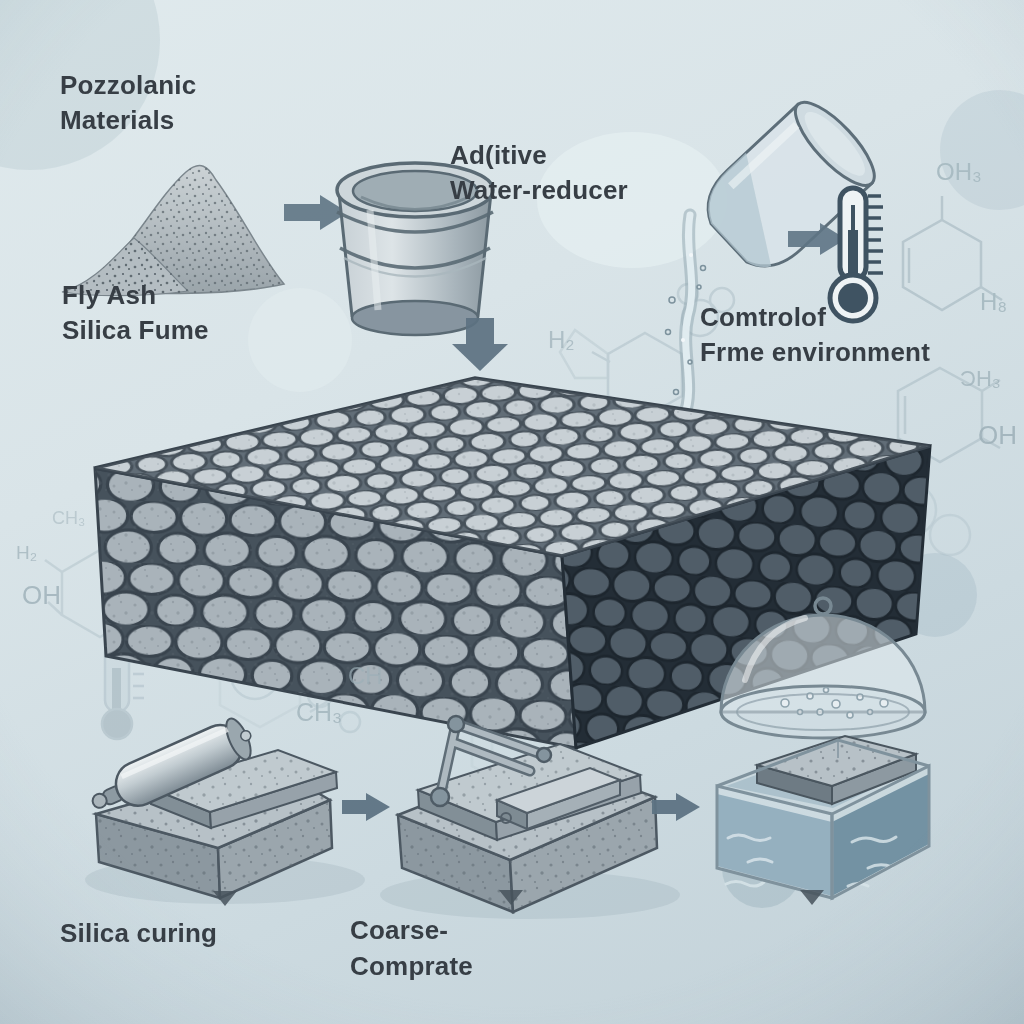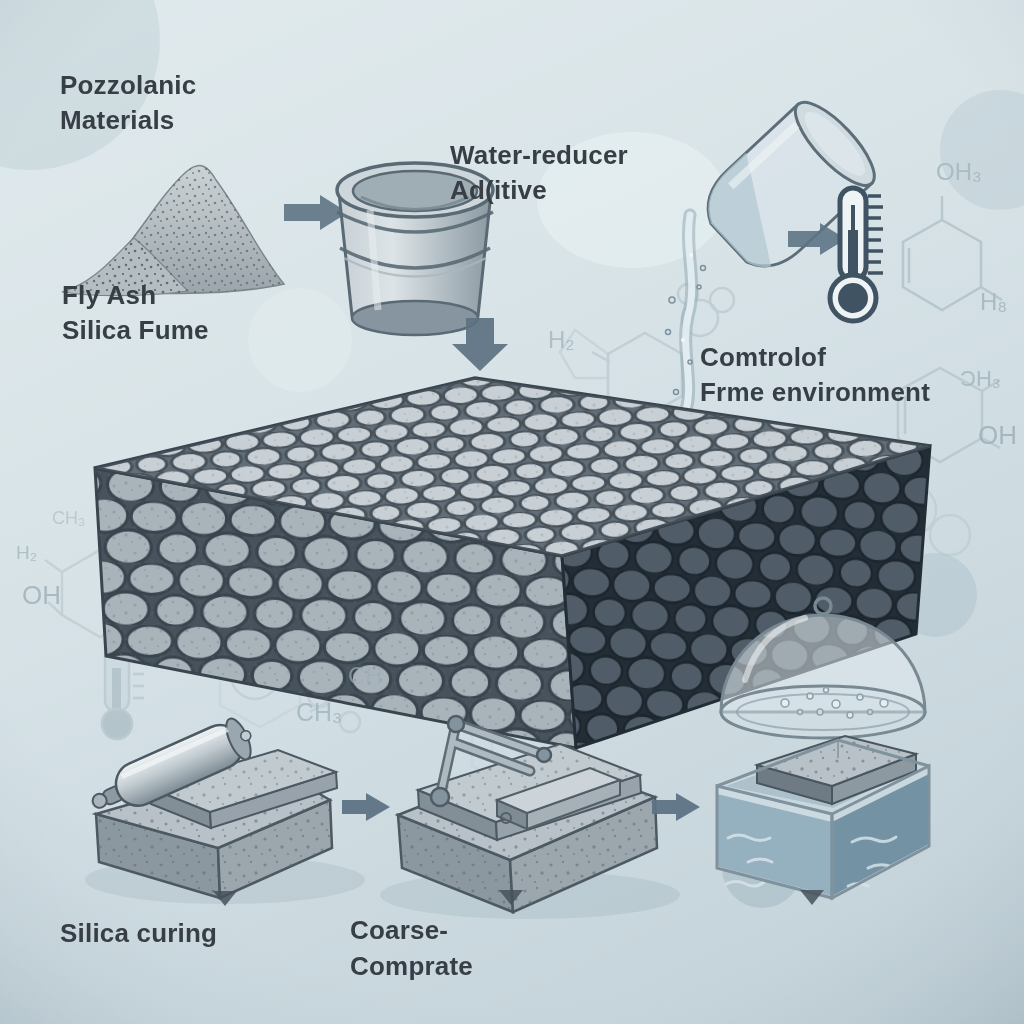--- a/index.html
+++ b/index.html
@@ -358,25 +358,25 @@
   <div>Pozzolanic</div>
   <div>Materials</div>
 </div>
 
 <div class="lbl" style="left:62px;top:278px;width:260px;">
   <div>Fly Ash</div>
   <div>Silica Fume</div>
 </div>
 
 <div class="lbl" style="left:450px;top:138px;width:270px;">
+  <div>Ad(itive</div>
   <div>Water-reducer</div>
-  <div>Ad(itive</div>
-</div>
-
-<div class="lbl" style="left:700px;top:300px;width:310px;margin-top:40px;">
+</div>
+
+<div class="lbl" style="left:700px;top:300px;width:310px;">
   <div>Comtrolof</div>
   <div>Frme environment</div>
 </div>
 
 <div class="lbl" style="left:60px;top:916px;width:305px;">
   <div>Silica curing</div>
 </div>
 
 <div class="lbl" style="left:350px;top:912px;width:305px;line-height:36px;">
   <div>Coarse-</div>

